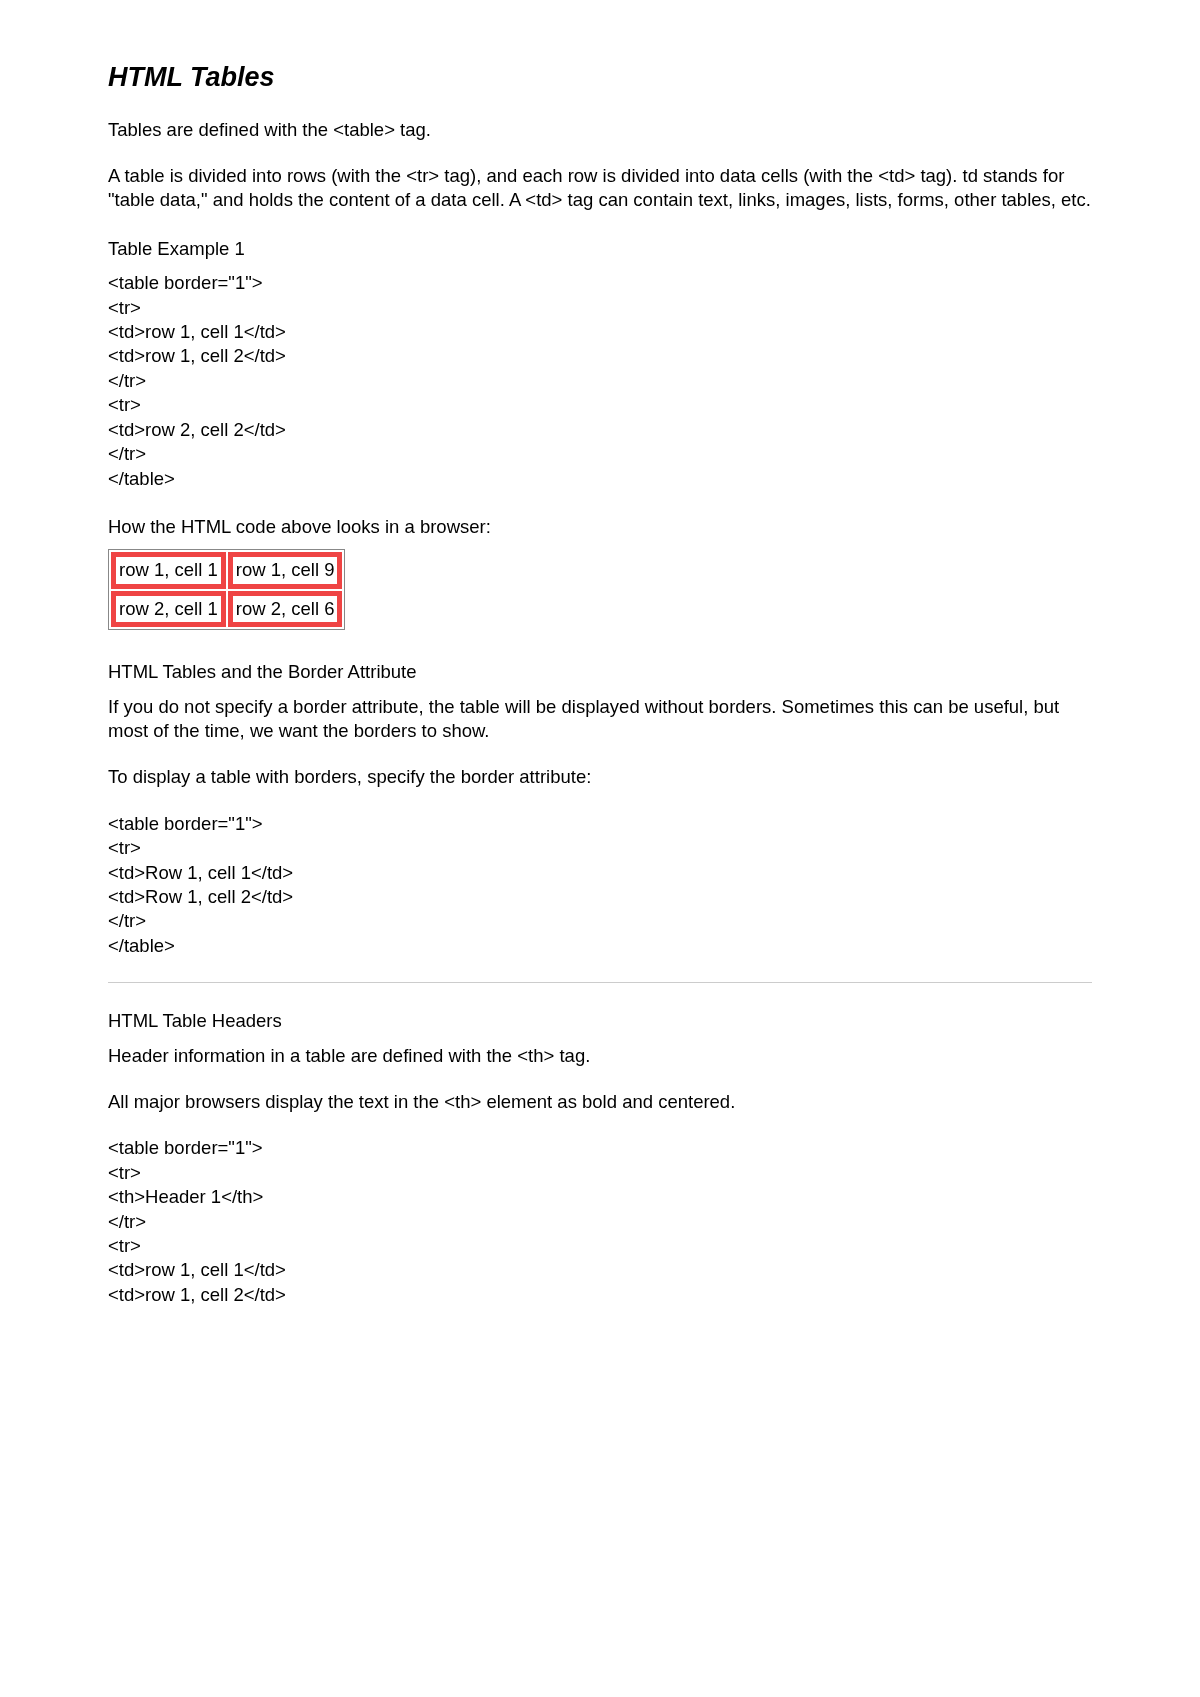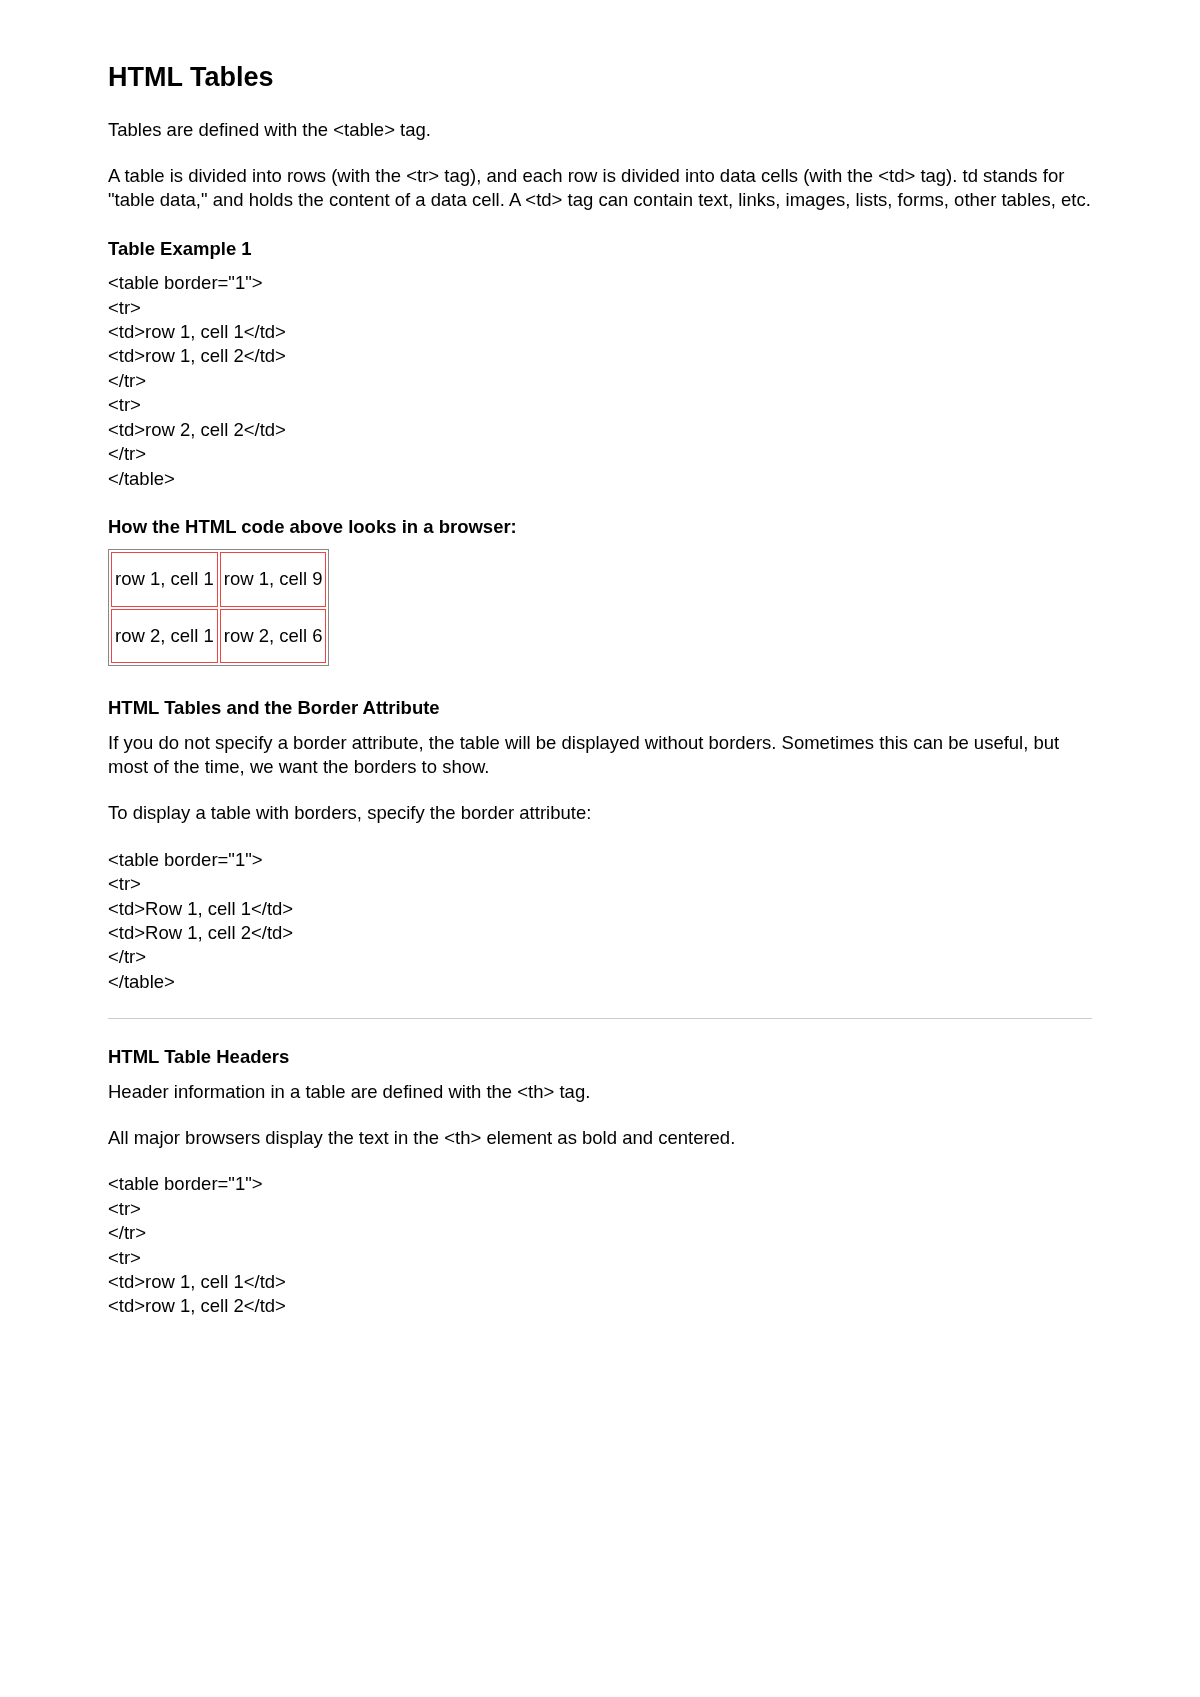--- a/index.html
+++ b/index.html
@@ -10,38 +10,39 @@
     margin: 0;
     padding: 60px 108px 0 108px;
     width: 1200px;
     box-sizing: border-box;
     line-height: 1.32;
   }
   h1 {
     font-size: 27px;
     font-weight: bold;
     margin: 0 0 22px 0;
+    font-style: italic;
   }
   h2.small {
     font-size: 18.5px;
-    font-weight: bold;
+    font-weight: normal;
     margin: 24px 0 10px 0;
   }
   p { margin: 0 0 22px 0; }
   .code-block { margin: 0 0 24px 0; }
   .code-block div { line-height: 1.32; }
   table.render {
     border-collapse: separate;
     border-spacing: 2px;
     margin: 0 0 30px 0;
     border: 1px solid #888;
   }
   table.render td {
-    border: 1px solid #ef4444;
-    padding: 14px 3px;
+    border: 5px solid #ef4444;
+    padding: 1px 3px;
     font-size: 18.5px;
   }
   hr {
     border: none;
     border-top: 1px solid #ccc;
     margin: 12px 0 26px 0;
   }
 </style>
 </head>
 <body>
@@ -91,17 +92,18 @@
   </div>
 
 <hr>
 
 <h2 class="small">HTML Table Headers</h2>
 <p>Header information in a table are defined with the &lt;th&gt; tag.</p>
 <p>All major browsers display the text in the &lt;th&gt; element as bold and centered.</p>
 <div class="code-block">
     <div>&lt;table border="1"&gt;</div>
     <div>&lt;tr&gt;</div>
+    <div>&lt;th&gt;Header 1&lt;/th&gt;</div>
     <div>&lt;/tr&gt;</div>
     <div>&lt;tr&gt;</div>
     <div>&lt;td&gt;row 1, cell 1&lt;/td&gt;</div>
     <div>&lt;td&gt;row 1, cell 2&lt;/td&gt;</div>
   </div>
 
 </body></html>

